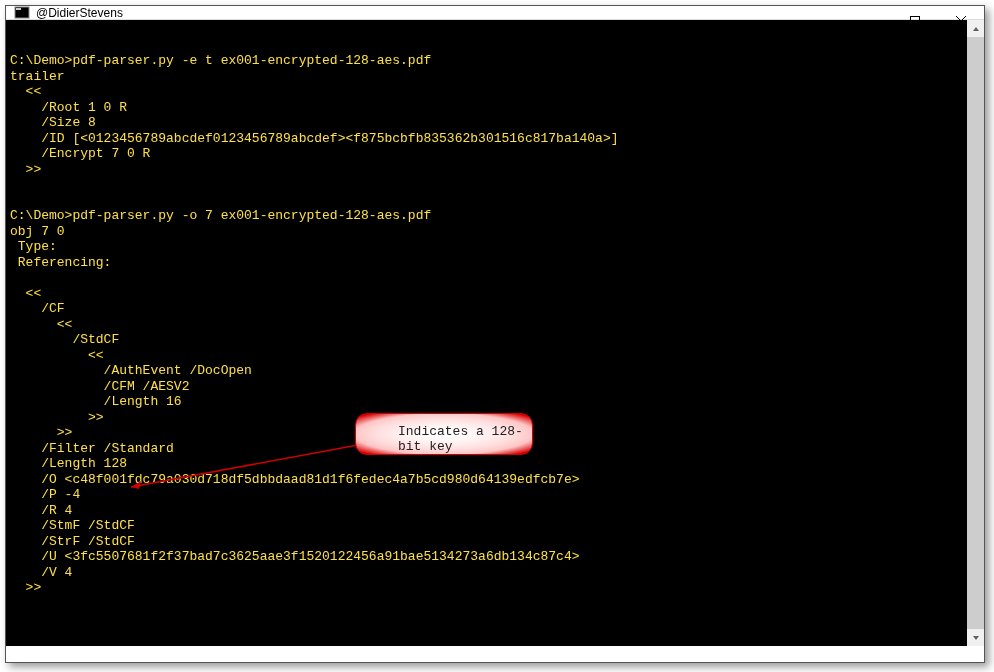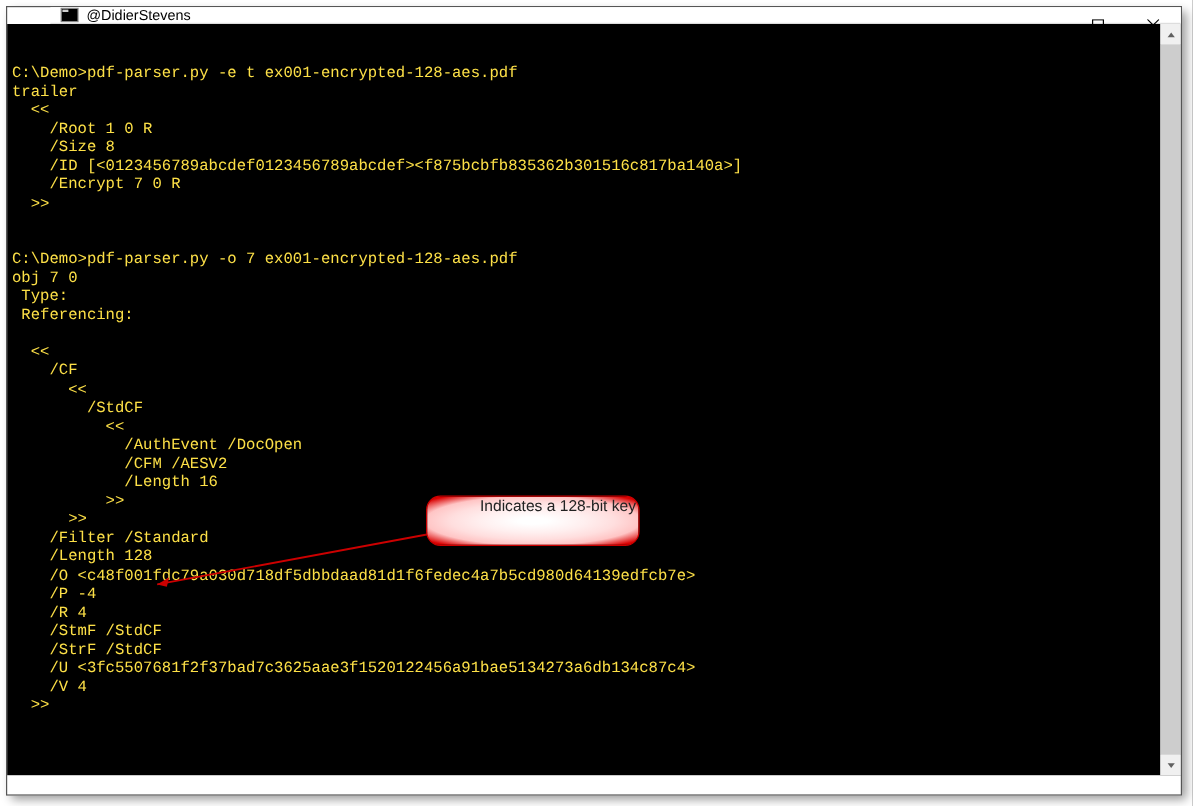--- a/index.html
+++ b/index.html
@@ -25,21 +25,20 @@
       background: #fff;
       box-shadow: 4px 4px 8px rgba(0,0,0,0.4);
     }
     .titlebar {
       height: 14px;
       background: #fff;
       display: flex;
       align-items: center;
       border-bottom: 1px solid #ddd;
       position: relative;
-      margin-left: 36px;
     }
     .titlebar-icon {
       width: 16px;
       height: 16px;
       margin-left: 8px;
       display: inline-flex;
       align-items: center;
       justify-content: center;
     }
     .titlebar-title {
@@ -105,23 +104,23 @@
     .annotation-callout {
       position: absolute;
       left: 355px;
       top: 413px;
       width: 178px;
       height: 42px;
       background: radial-gradient(ellipse at center, #fff 10%, #ffefef 35%, #ffdede 55%, #ffc5c5 72%, rgba(255,0,0,0.85) 92%);
       border: 1px solid #cc0000;
       border-radius: 12px;
       display: flex;
-      align-items: flex-start;
-      justify-content: center;
-      font-family: Liberation Sans, sans-serif;
+      align-items: flex-end;
+      justify-content: center;
+      font-family: Liberation Mono, monospace;
       font-size: 13px;
       color: #222;
       box-shadow: 3px 3px 6px rgba(0,0,0,0.6);
       z-index: 10;
       padding-left: 42px;
     }
     .annotation-line {
       position: absolute;
       z-index: 9;
       pointer-events: none;

